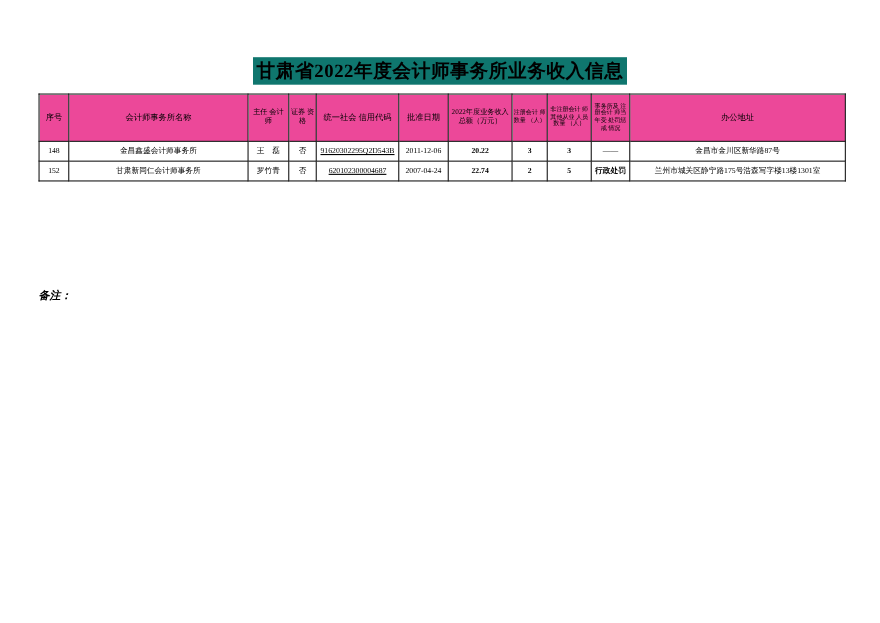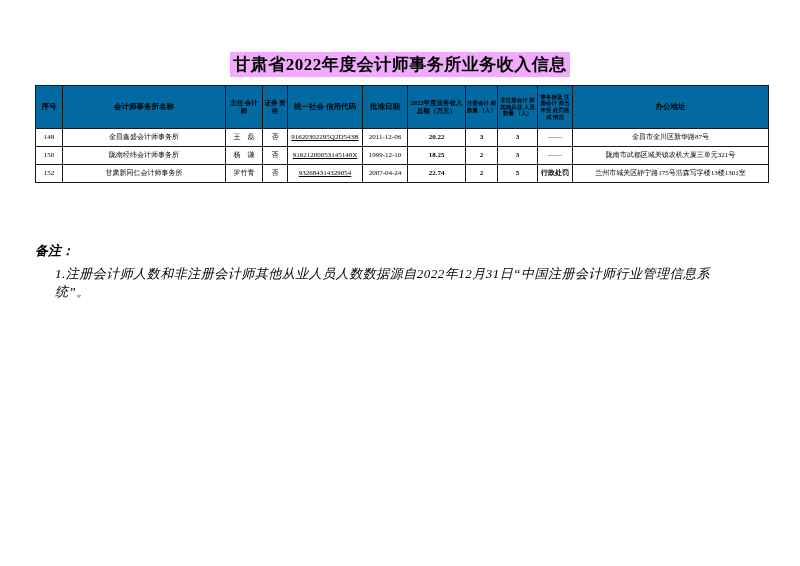--- a/index.html
+++ b/index.html
@@ -13,43 +13,43 @@
   }
   .page { position: absolute; inset: 0; background: #fff; }
 
   .title-wrap {
     position: absolute;
     top: 52px; left: 0; right: 0;
     text-align: center;
   }
   .title-hl {
     display: inline-block;
-    background: #f0abfc;
+    background: #0f766e;
     font-weight: bold;
     font-size: 17px;
     letter-spacing: 0.5px;
     padding: 1px 3px;
     color: #000;
   }
 
   table.main {
     position: absolute;
     left: 35px; top: 85px;
     width: 733px;
     border-collapse: collapse;
     table-layout: fixed;
   }
   table.main th, table.main td {
     border: 1px solid #1a1a1a;
     overflow: hidden;
     vertical-align: middle;
   }
   table.main th {
-    background: #0369a1;
-    font-weight: bold;
+    background: #ec4899;
+    font-weight: normal;
     font-size: 7.5px;
     line-height: 1.25;
     height: 43px;
     text-align: center;
     padding: 1px;
   }
   table.main th.small-h { font-size: 5.5px; line-height: 1.2; padding: 0; }
   table.main th.mid-h { font-size: 6.5px; line-height: 1.25; }
   table.main td {
     height: 18px;
@@ -61,25 +61,25 @@
   td.cell-name, td.cell-addr { text-align: left; padding-left: 3px; }
   td.cell-code { text-align: left; font-size: 5.5px; padding-left: 2px; letter-spacing: 0; text-decoration: underline; }
   td.cell-rev { text-align: right; padding-right: 4px; font-weight: bold; }
   td.cell-num { font-weight: bold; }
   td.cell-pen { font-size: 6.5px; }
   td.cell-pen.pen-bold { font-weight: bold; }
   td.cell-date { font-size: 6.5px; }
 
   .notes {
     position: absolute;
-    left: 35px; top: 242px;
+    left: 35px; top: 262px;
     width: 700px;
     font-family: "Liberation Serif", "DejaVu Serif", serif;
     font-style: italic;
-    font-size: 13px;
+    font-size: 10px;
     color: #000;
   }
   .notes .note-label { font-weight: bold; font-style: italic; }
   .notes .note-line { margin-left: 20px; margin-top: 5px; letter-spacing: 0.5px; }
 </style>
 </head>
 <body>
 
 <div class="page">
 
@@ -124,46 +124,32 @@
         <td>否</td>
         <td class="cell-code">91620302295Q2D543B</td>
         <td class="cell-date">2011-12-06</td>
         <td class="cell-rev">20.22</td>
         <td class="cell-num">3</td>
         <td class="cell-num">3</td>
         <td class="cell-pen">——</td>
         <td class="cell-addr">金昌市金川区新华路87号</td>
       </tr>
       <tr>
-        <td>150</td>
-        <td class="cell-name">陇南经纬会计师事务所</td>
-        <td>杨　谦</td>
-        <td>否</td>
-        <td class="cell-code">91621200053145148X</td>
-        <td class="cell-date">1999-12-10</td>
-        <td class="cell-rev">18.25</td>
-        <td class="cell-num">2</td>
-        <td class="cell-num">3</td>
-        <td class="cell-pen">——</td>
-        <td class="cell-addr">陇南市武都区城关镇农机大厦三单元321号</td>
-      </tr>
-      <tr>
         <td>152</td>
         <td class="cell-name">甘肃新同仁会计师事务所</td>
         <td>罗竹青</td>
         <td>否</td>
-        <td class="cell-code">932684314329054</td>
+        <td class="cell-code">620102300004687</td>
         <td class="cell-date">2007-04-24</td>
         <td class="cell-rev">22.74</td>
         <td class="cell-num">2</td>
         <td class="cell-num">5</td>
         <td class="cell-pen pen-bold">行政处罚</td>
         <td class="cell-addr">兰州市城关区静宁路175号浩森写字楼13楼1301室</td>
       </tr>
     </tbody>
   </table>
 
   <div class="notes">
     <div class="note-label">备注：</div>
-    <div class="note-line">1.注册会计师人数和非注册会计师其他从业人员人数数据源自2022年12月31日“中国注册会计师行业管理信息系统”。</div>
   </div>
 
 </div>
 
 </body></html>

